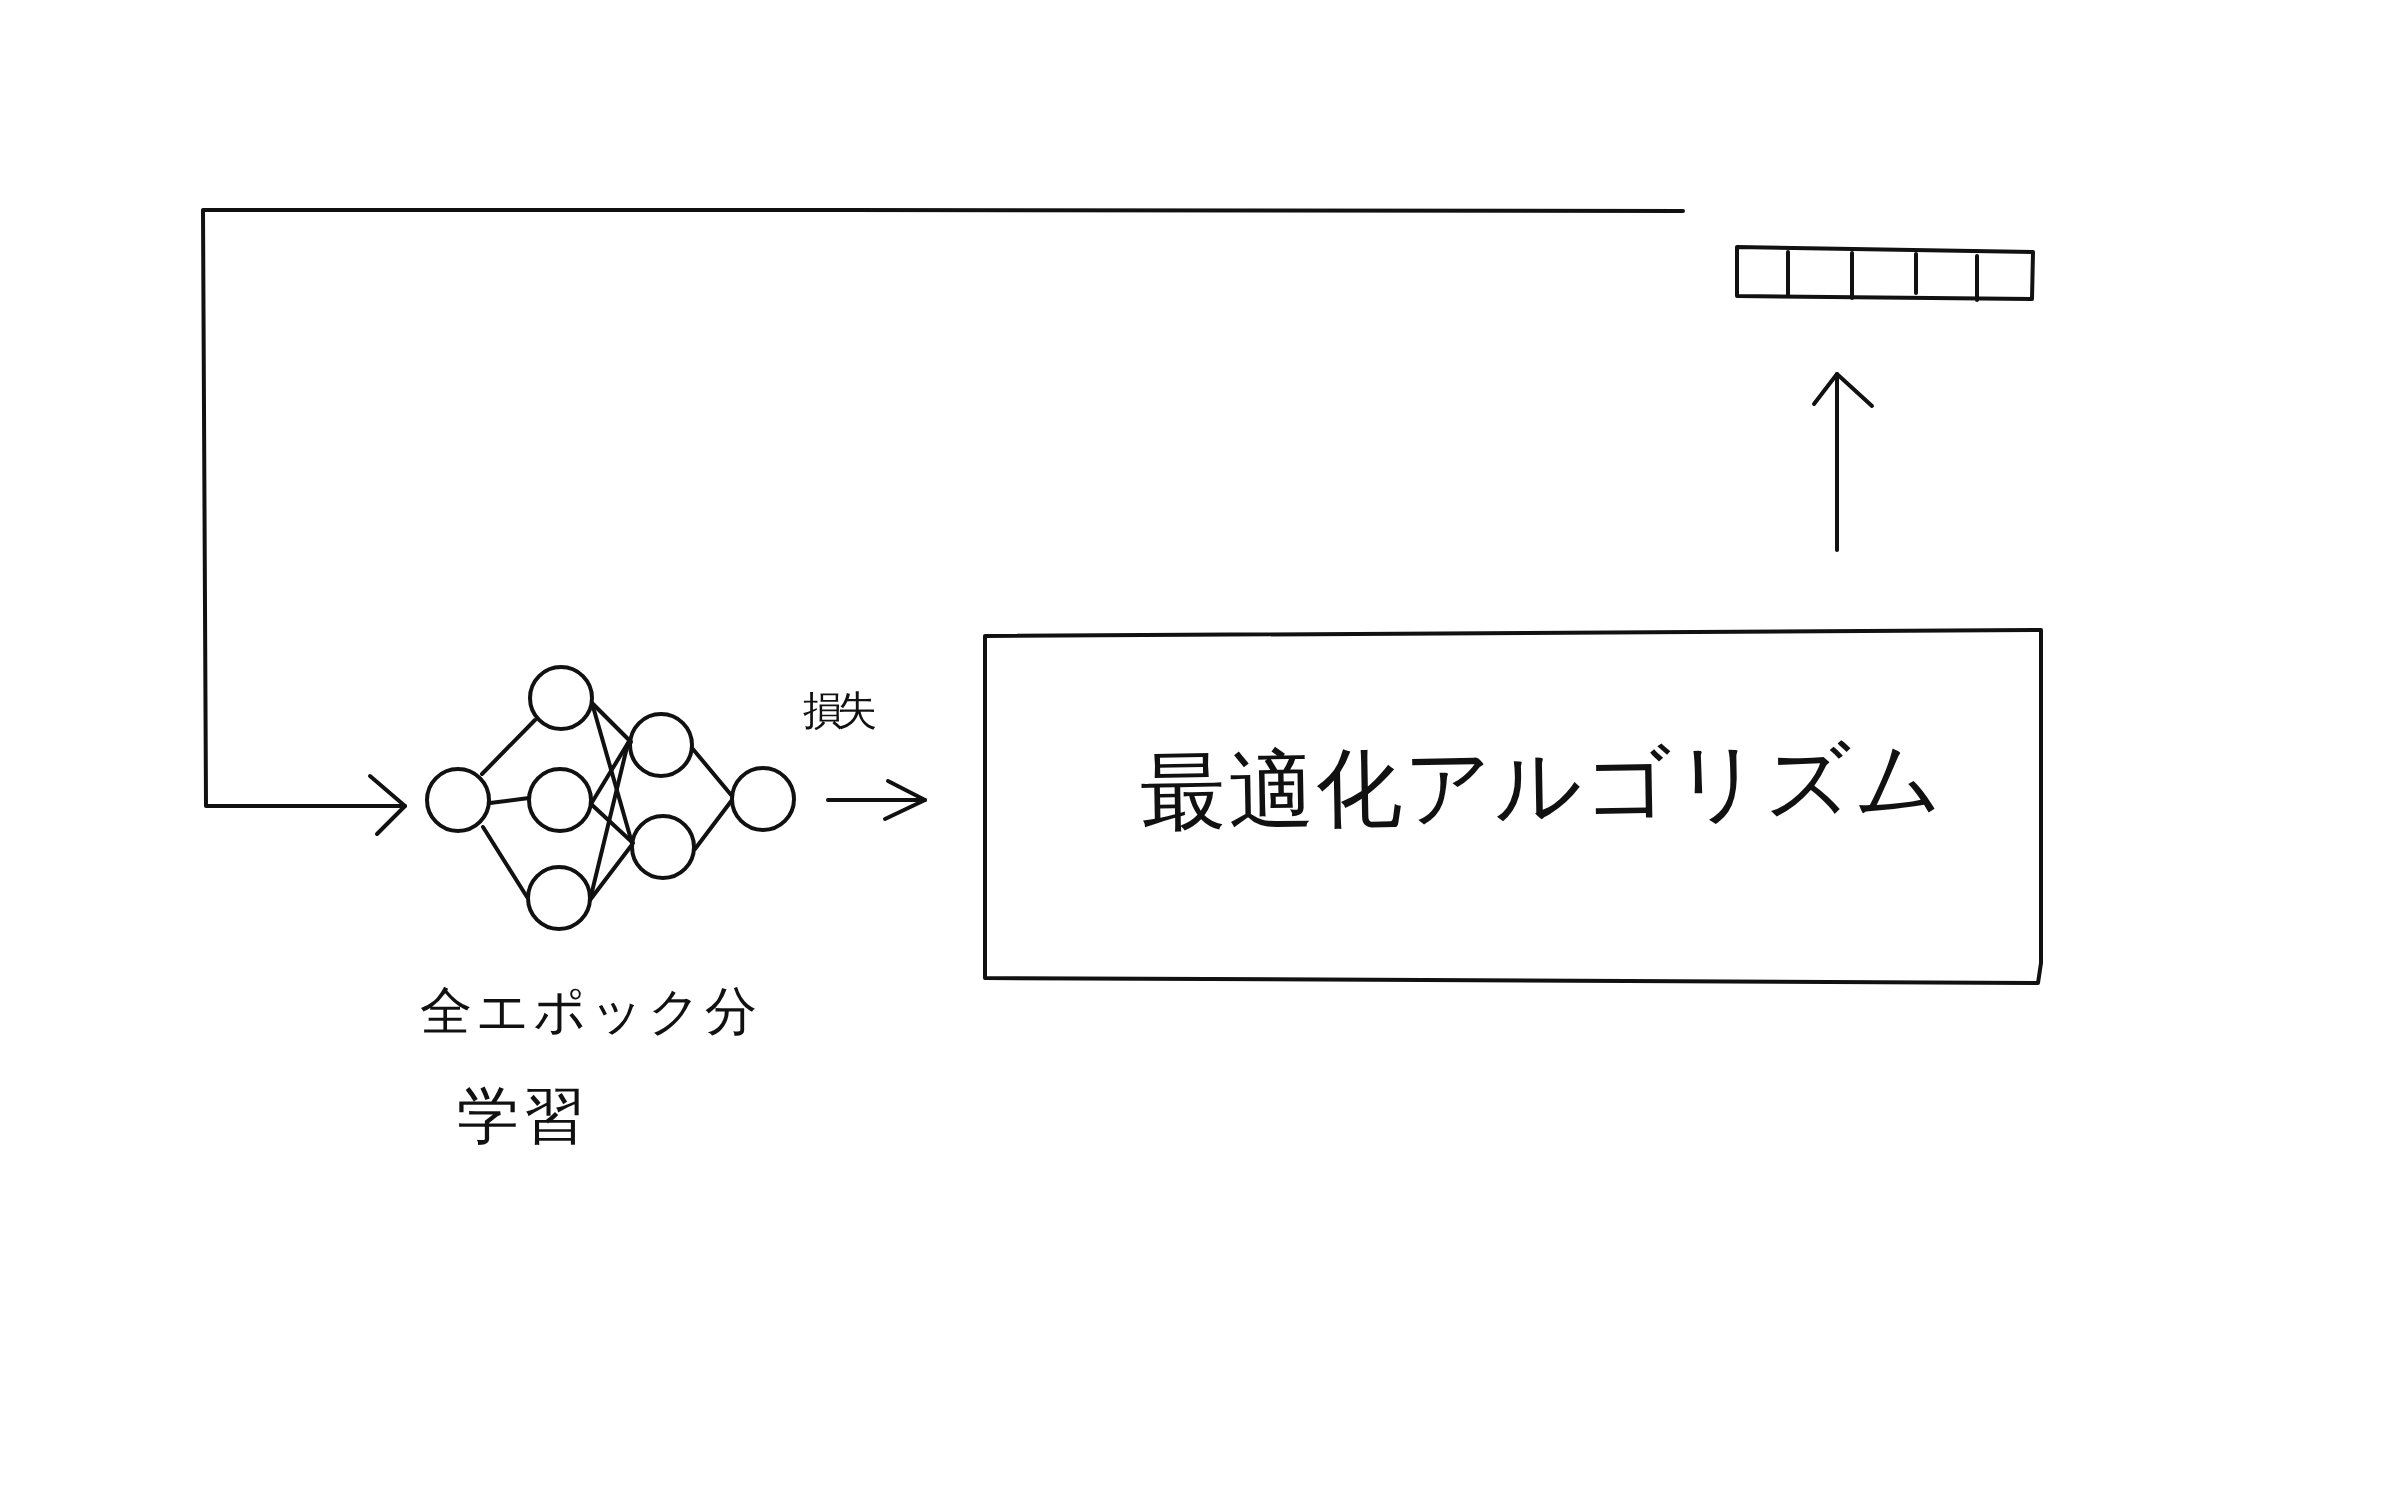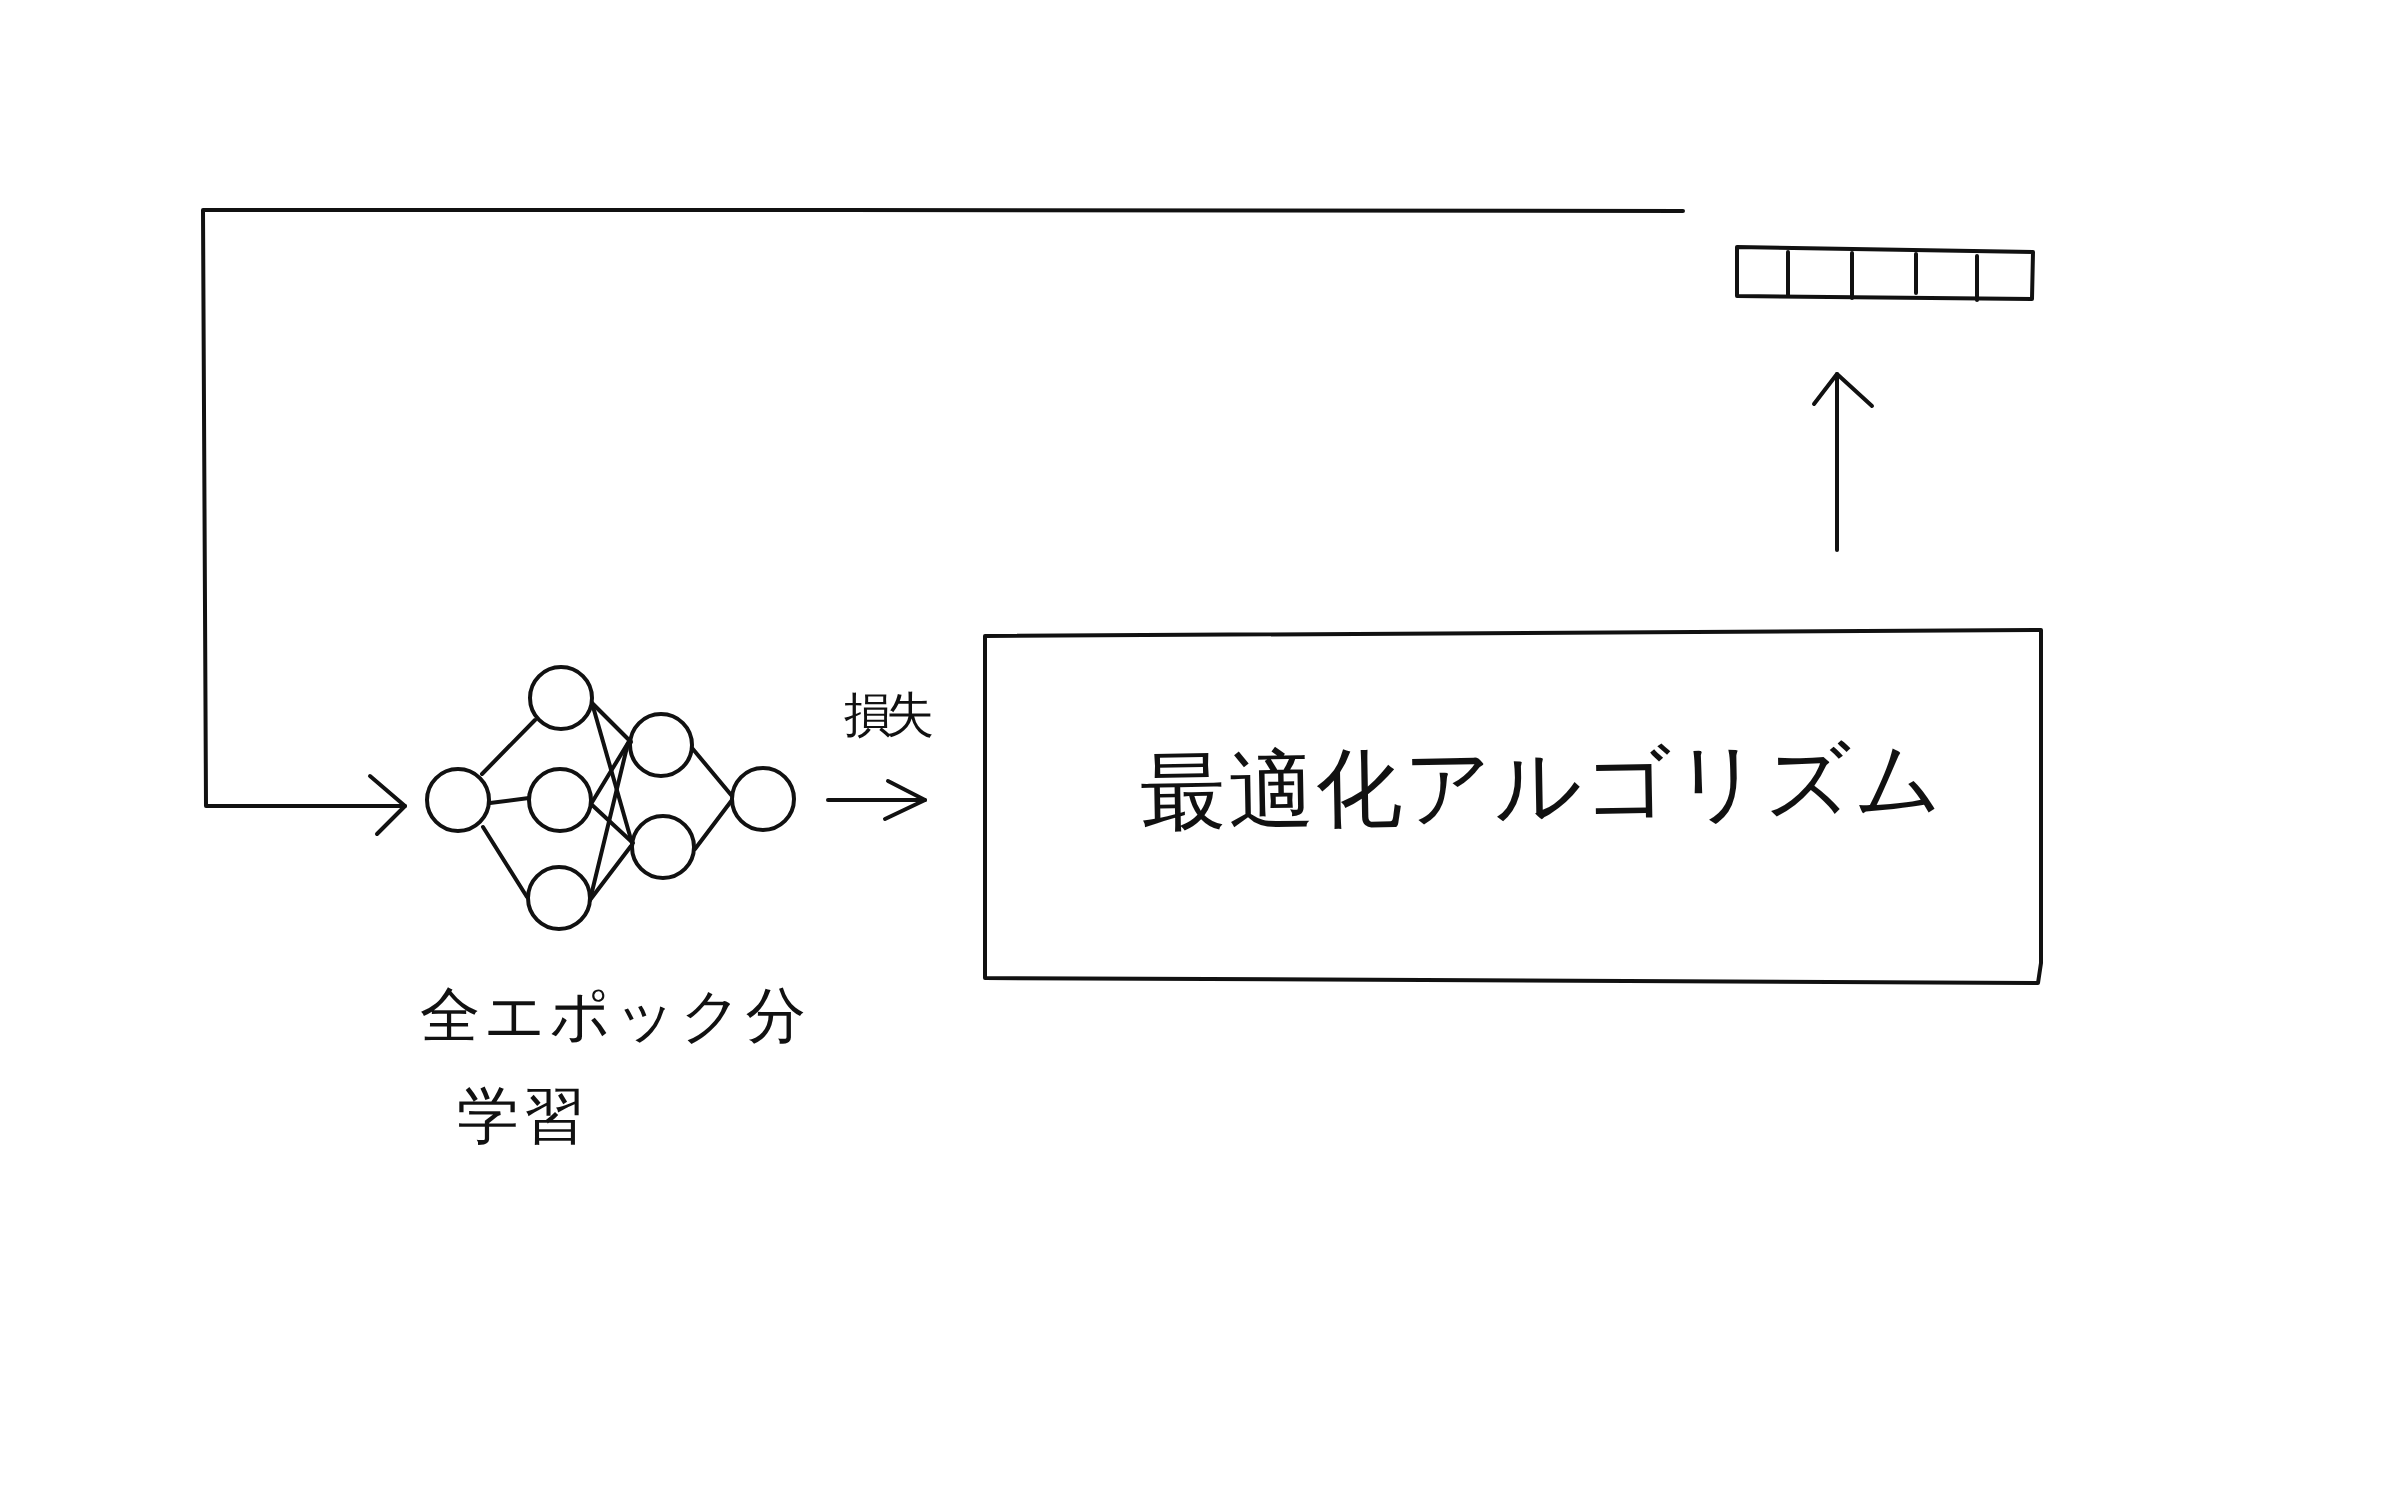--- a/index.html
+++ b/index.html
@@ -7,23 +7,23 @@
   svg.canvas { position: absolute; left: 0; top: 0; }
   .stroke { stroke: #111111; stroke-width: 4; fill: none; stroke-linecap: round; stroke-linejoin: round; }
   .label {
     position: absolute;
     color: #111111;
     font-family: "DejaVu Sans", sans-serif;
     font-weight: 300;
     white-space: nowrap;
     line-height: 1;
   }
-  #loss-label { left: 844px; top: 690px; font-size: 48px; letter-spacing: -6px; }
+  #loss-label { left: 803px; top: 690px; font-size: 40px; letter-spacing: -6px; }
   #algo-label { left: 1140px; top: 742px; font-size: 86px; letter-spacing: 2px; transform: rotate(-1deg); }
-  #epoch-label-1 { left: 420px; top: 985px; font-size: 60px; letter-spacing: 4px; }
+  #epoch-label-1 { left: 420px; top: 985px; font-size: 52px; letter-spacing: 4px; }
   #epoch-label-2 { left: 430px; top: 1085px; font-size: 62px; letter-spacing: 4px; margin-left: 27px; }
 </style>
 </head>
 <body>
 
 <svg class="canvas" width="2386" height="1491" viewBox="0 0 2386 1491">
 
   <g>
     <polyline class="stroke" points="1683,211 845,210 203,210 206,806 405,806"></polyline>
     <polyline class="stroke" points="370,776 405,806 377,834"></polyline>

